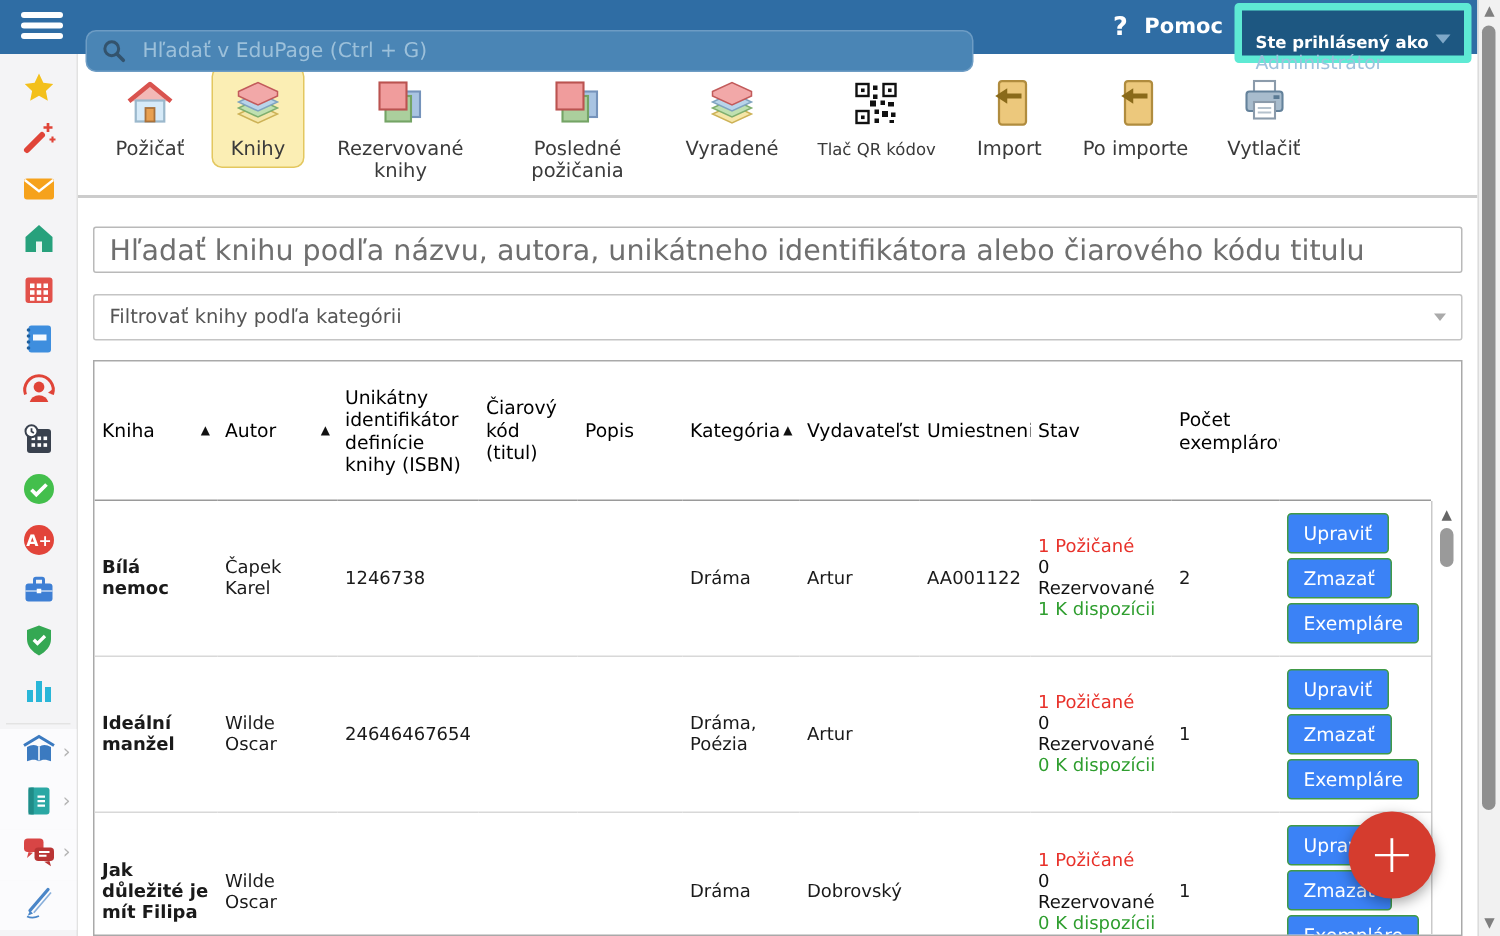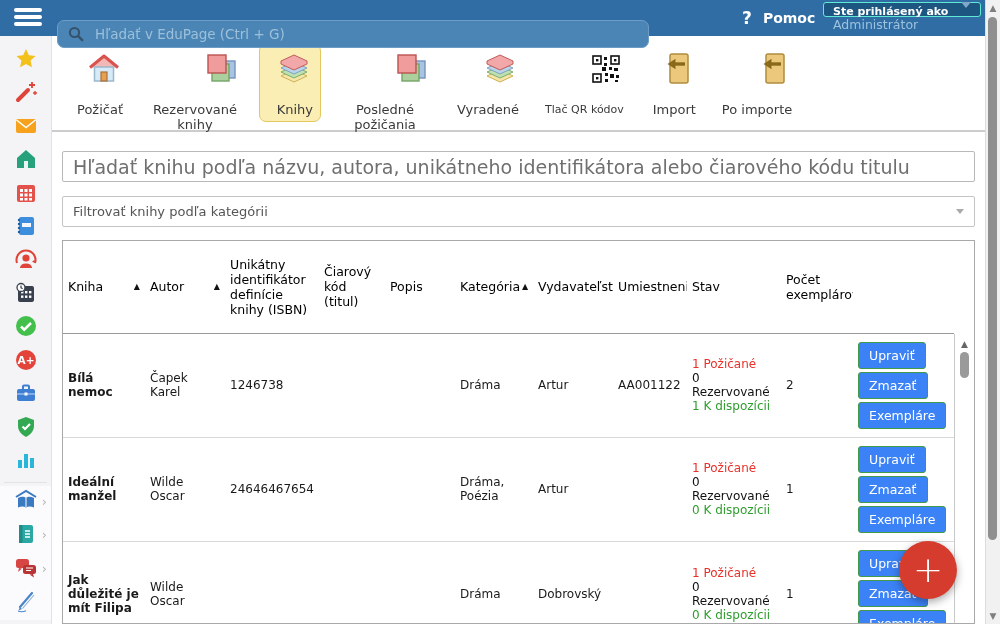--- a/index.html
+++ b/index.html
@@ -16,43 +16,43 @@
            padding:0 10px;box-sizing:border-box;margin-top:16px;}
   .gsearch .mag{display:flex;margin-right:9px;}
   .gsearch input{background:transparent;border:none;outline:none;width:100%;
                  font-size:13.5px;color:#d9e8f3;font-family:inherit;}
   .gsearch input::placeholder{color:#9cc0da;}
   .help{position:absolute;left:742px;top:0;height:36px;display:flex;align-items:center;
         gap:11px;color:#fff;font-weight:bold;cursor:pointer;}
   .help .q{font-size:17px;}
   .help .t{font-size:14px;}
   .userbox{position:absolute;left:823px;top:2px;width:158px;height:15px;background:#1d5781;
-           border:1px solid #5eead4;border-radius:3px;padding:2px 9px;box-sizing:border-box;cursor:pointer;}
+           border:5px solid #5eead4;border-radius:3px;padding:15px 9px;box-sizing:border-box;cursor:pointer;}
   .userbox .l1{color:#fff;font-size:11px;font-weight:bold;line-height:13px;}
   .userbox .l2{color:#9dc2dd;font-size:12.5px;line-height:14px;}
   .userbox .caret{position:absolute;right:9px;bottom:8px;width:0;height:0;
                   border-left:5px solid transparent;border-right:5px solid transparent;
                   border-top:6px solid #7fa8c8;}
 
   
   .sidebar{position:absolute;left:0;top:36px;width:52px;height:588px;background:#f4f4f6;
            border-right:1px solid #e2e2e2;box-sizing:border-box;display:flex;flex-direction:column;
            padding:8px 0 4px 0;z-index:10;}
   .sb-item{flex:1;display:flex;align-items:center;justify-content:center;position:relative;cursor:pointer;width:100%;}
   .sb-item .chev{position:absolute;right:4px;top:50%;transform:translateY(-58%);
                  color:#b5b5b5;font-size:13px;line-height:10px;}
   .sb-div{height:1px;background:#e3e3e3;margin:3px 4px;}
   .sb-bottom{background:#fbfbfd;}
 
   
   .toolbar{position:absolute;left:52px;top:36px;width:933px;height:96px;background:#fff;
            border-bottom:2px solid #cccccc;display:flex;align-items:flex-start;
            padding:8px 0 0 12px;box-sizing:border-box;z-index:5;}
-  .titem{display:flex;flex-direction:column;align-items:flex-end;margin:0 5px;cursor:pointer;
-         padding:4px 7px;border:1px solid transparent;border-radius:7px;min-width:46px;gap:10px;}
+  .titem{display:flex;flex-direction:column;align-items:center;margin:0 5px;cursor:pointer;
+         padding:4px 7px;border:1px solid transparent;border-radius:7px;min-width:46px;}
   .titem.selected{background:#fbeeb4;border-color:#e3c75f;}
   .ticon{height:40px;display:flex;align-items:center;justify-content:center;}
   .tlabel{font-size:13px;color:#3a3a3a;text-align:center;line-height:15px;margin-top:3px;max-width:92px;}
   .titem.small .tlabel{font-size:11px;}
   .titem.last{margin-left:auto;margin-right:62px;}
 
   
   .bsearch{position:absolute;left:62px;top:151px;width:913px;height:31px;border:1px solid #b9b9b9;
            border-radius:2px;box-sizing:border-box;padding:0 10px;font-size:19px;color:#333;
            font-family:inherit;outline:none;}
@@ -289,41 +289,41 @@
       <span class="ticon">
           <svg width="38" height="36" viewBox="0 0 36 36">
             <path d="M4 16.5L18 5l14 11.5" stroke="#d9534f" stroke-width="3" fill="#f2b8b6" stroke-linejoin="round"></path>
             <rect x="8.5" y="16" width="19" height="14" fill="#d6eaf8" stroke="#9bb8cc" stroke-width="1.5"></rect>
             <rect x="15" y="21" width="6" height="9" fill="#e8a050" stroke="#a9713a" stroke-width="1.2"></rect>
           </svg>
         </span>
       <span class="tlabel">Požičať</span>
     </div>
 
-    <div class="titem">
-      <span class="ticon">
-          <svg width="38" height="36" viewBox="0 0 36 36">
-            <rect x="14" y="10" width="17" height="17" fill="#a9c4e2" stroke="#7593bb" stroke-width="1.4"></rect>
-            <rect x="8" y="13" width="17" height="17" fill="#abcf9d" stroke="#74a465" stroke-width="1.4"></rect>
-            <rect x="4" y="4" width="18" height="18" fill="#f09c9c" stroke="#bb5350" stroke-width="1.4"></rect>
-          </svg>
-        </span>
-      <span class="tlabel">Rezervované knihy</span>
-    </div>
-
     <div class="titem selected">
       <span class="ticon">
           <svg width="38" height="36" viewBox="0 0 36 36">
             <path d="M18 19l13 6-13 6-13-6z" fill="#f5e6a8" stroke="#cdb257"></path>
             <path d="M18 15l13 6-13 6-13-6z" fill="#bfe0b0" stroke="#7fae6e"></path>
             <path d="M18 11l13 6-13 6-13-6z" fill="#b8d4ea" stroke="#7fa3c0"></path>
             <path d="M5 10l13-6 13 6v3l-13 6-13-6z" fill="#f2a8a8" stroke="#c25b5b"></path>
           </svg>
         </span>
       <span class="tlabel">Knihy</span>
+    </div>
+
+    <div class="titem">
+      <span class="ticon">
+          <svg width="38" height="36" viewBox="0 0 36 36">
+            <rect x="14" y="10" width="17" height="17" fill="#a9c4e2" stroke="#7593bb" stroke-width="1.4"></rect>
+            <rect x="8" y="13" width="17" height="17" fill="#abcf9d" stroke="#74a465" stroke-width="1.4"></rect>
+            <rect x="4" y="4" width="18" height="18" fill="#f09c9c" stroke="#bb5350" stroke-width="1.4"></rect>
+          </svg>
+        </span>
+      <span class="tlabel">Rezervované knihy</span>
     </div>
 
 
     <div class="titem">
       <span class="ticon">
           <svg width="38" height="36" viewBox="0 0 36 36">
             <rect x="14" y="10" width="17" height="17" fill="#a9c4e2" stroke="#7593bb" stroke-width="1.4"></rect>
             <rect x="8" y="13" width="17" height="17" fill="#abcf9d" stroke="#74a465" stroke-width="1.4"></rect>
             <rect x="4" y="4" width="18" height="18" fill="#f09c9c" stroke="#bb5350" stroke-width="1.4"></rect>
           </svg>
@@ -387,20 +387,34 @@
           <svg width="38" height="36" viewBox="0 0 36 36">
             <rect x="11" y="3" width="18" height="29" rx="2" fill="#ecc87c" stroke="#b08c3e" stroke-width="1.5"></rect>
             <path d="M26 13H16" stroke="#8a6a1a" stroke-width="3.4"></path>
             <path d="M16.5 7.8v10.4L8.5 13z" fill="#8a6a1a"></path>
           </svg>
         </span>
       <span class="tlabel">Po importe</span>
     </div>
 
 
+    <div class="titem">
+      <span class="ticon">
+          <svg width="38" height="36" viewBox="0 0 36 36">
+            <rect x="11" y="3" width="14" height="8" fill="#fff" stroke="#8b9bab" stroke-width="1.4"></rect>
+            <rect x="6" y="10" width="24" height="13" rx="2" fill="#a8bccd" stroke="#64829b" stroke-width="1.4"></rect>
+            <rect x="24" y="12.5" width="4" height="2.5" fill="#5a7a94"></rect>
+            <rect x="11" y="17" width="14" height="11" fill="#fff" stroke="#8b9bab" stroke-width="1.4"></rect>
+            <g stroke="#b5c2cd" stroke-width="1.2">
+              <path d="M13.5 21h9M13.5 24h9"></path>
+            </g>
+          </svg>
+        </span>
+      <span class="tlabel">Vytlačiť</span>
+    </div>
 
   </div>
 
   <input class="bsearch" placeholder="Hľadať knihu podľa názvu, autora, unikátneho identifikátora alebo čiarového kódu titulu" style="">
   <div class="bfilter">
     <span>Filtrovať knihy podľa kategórii</span>
     <span class="fcaret"></span>
   </div>
 
   <div class="tablewrap">

